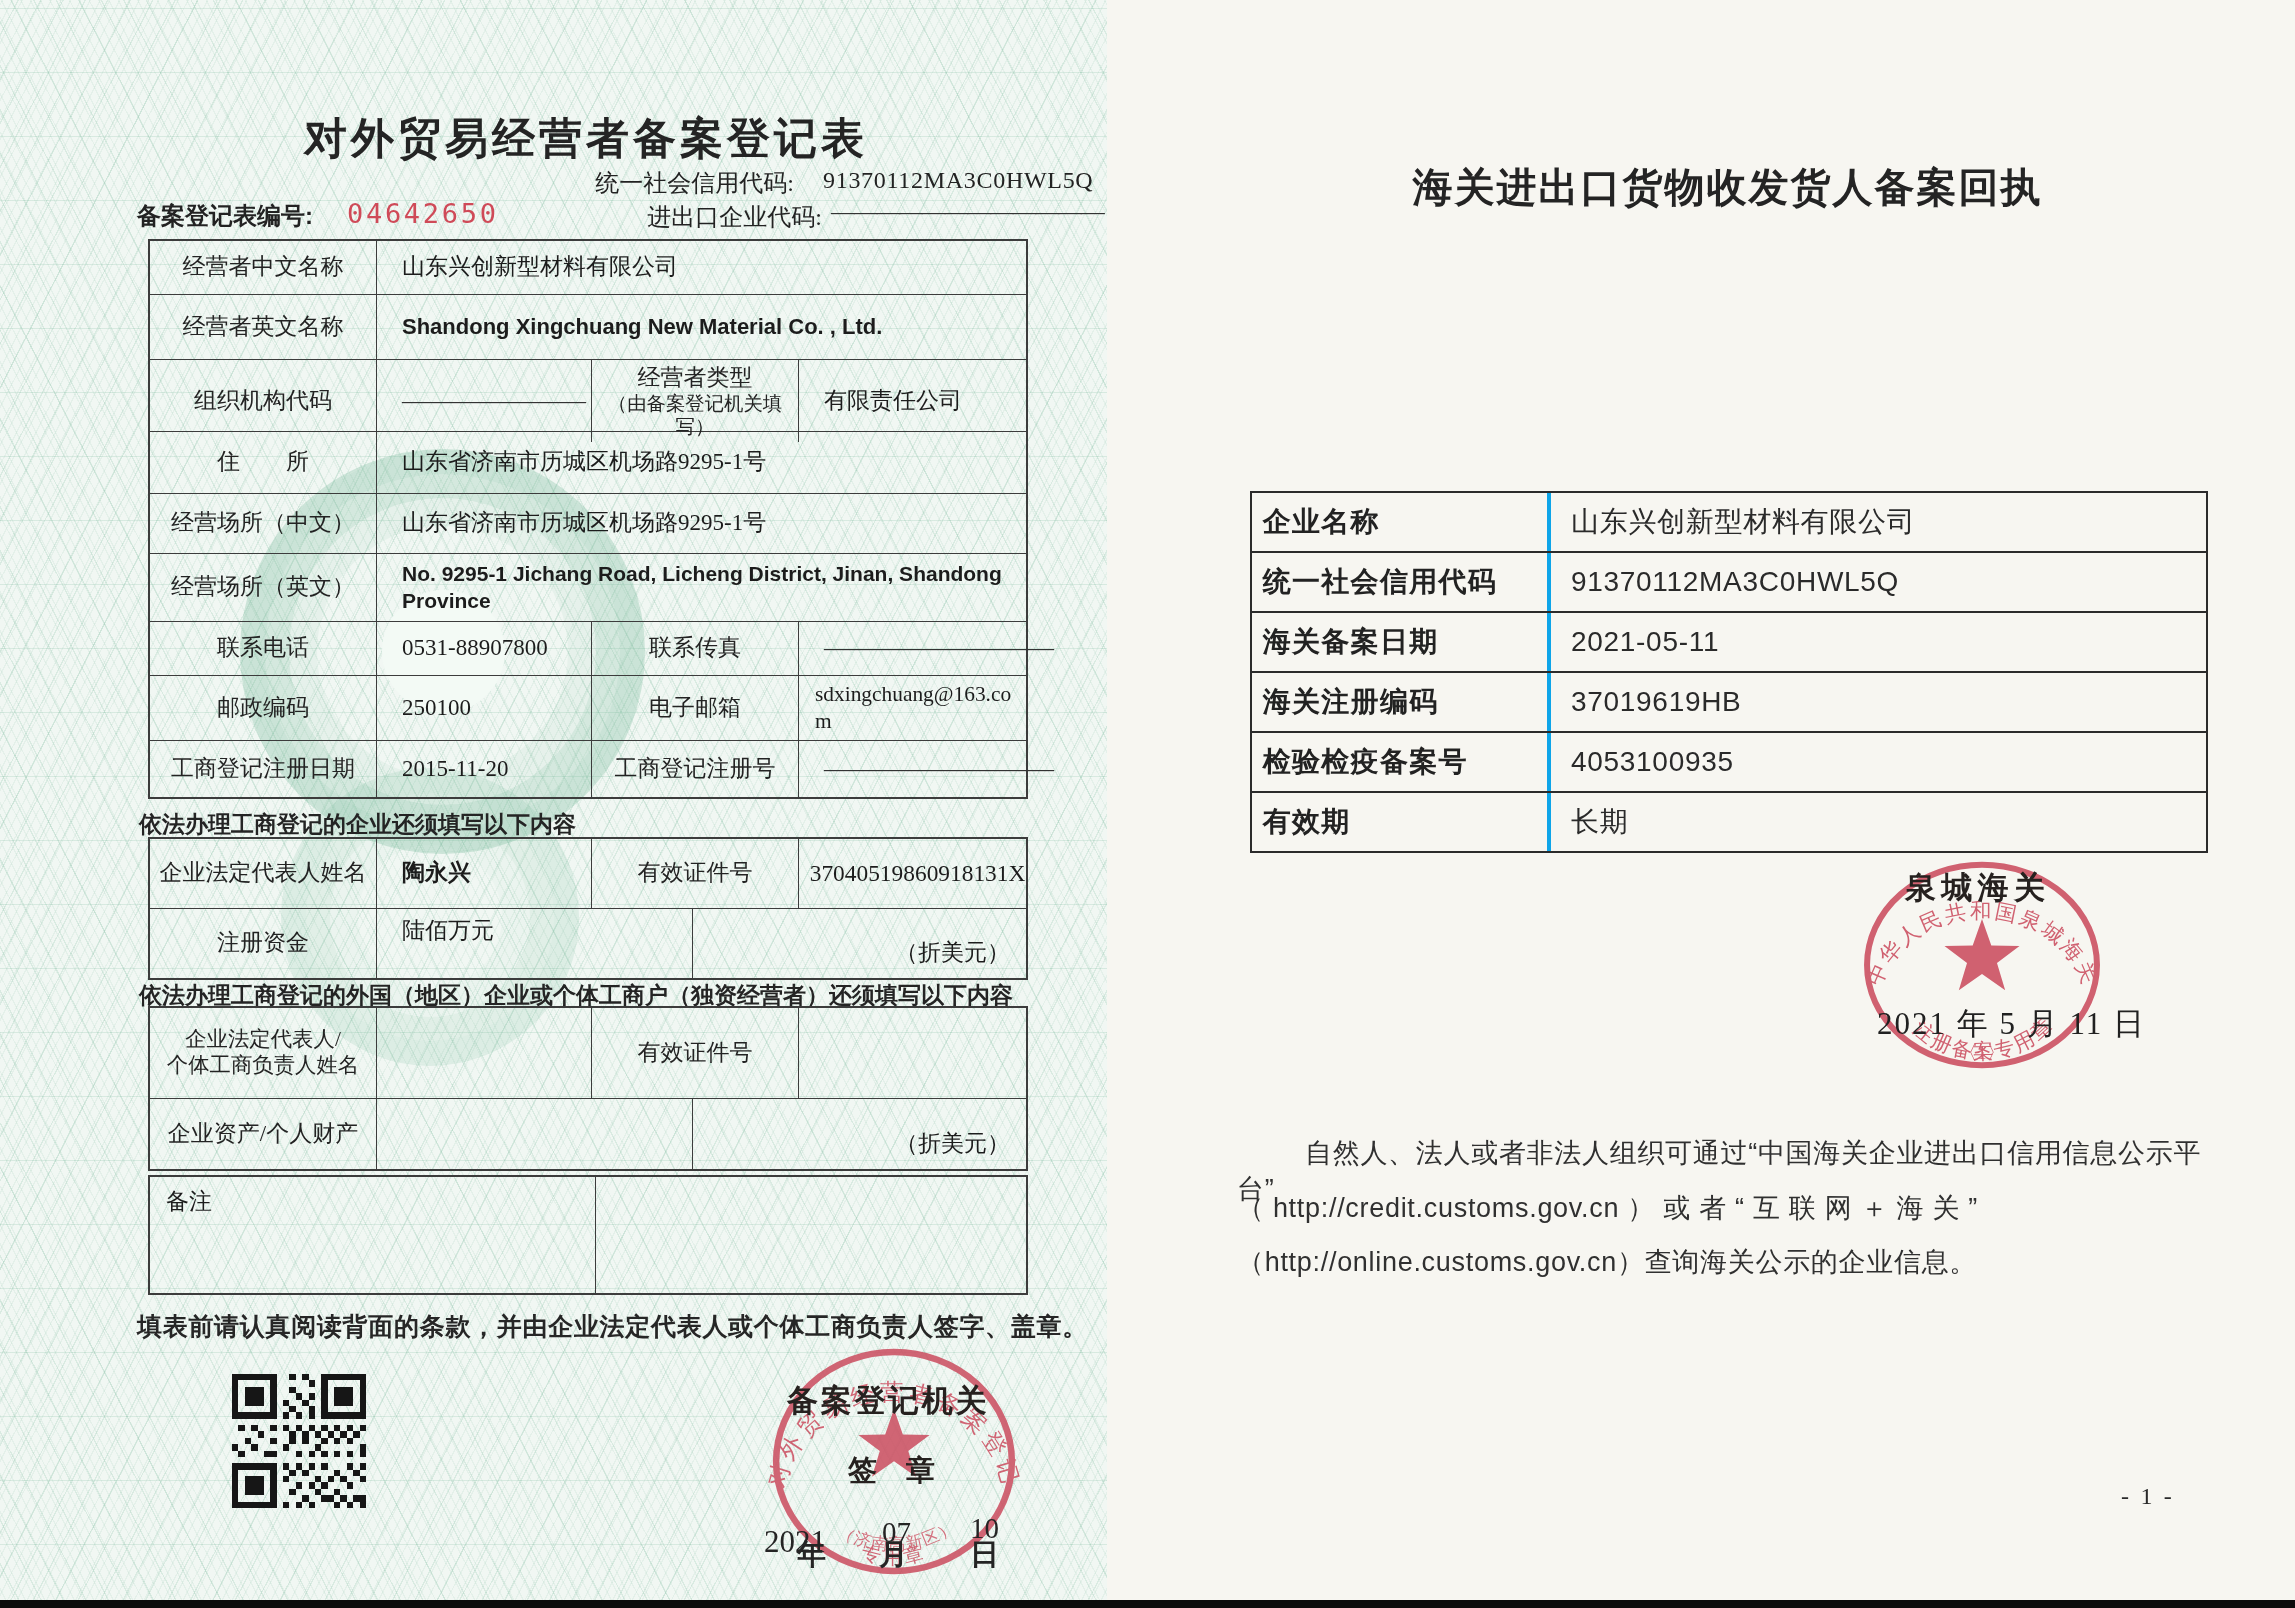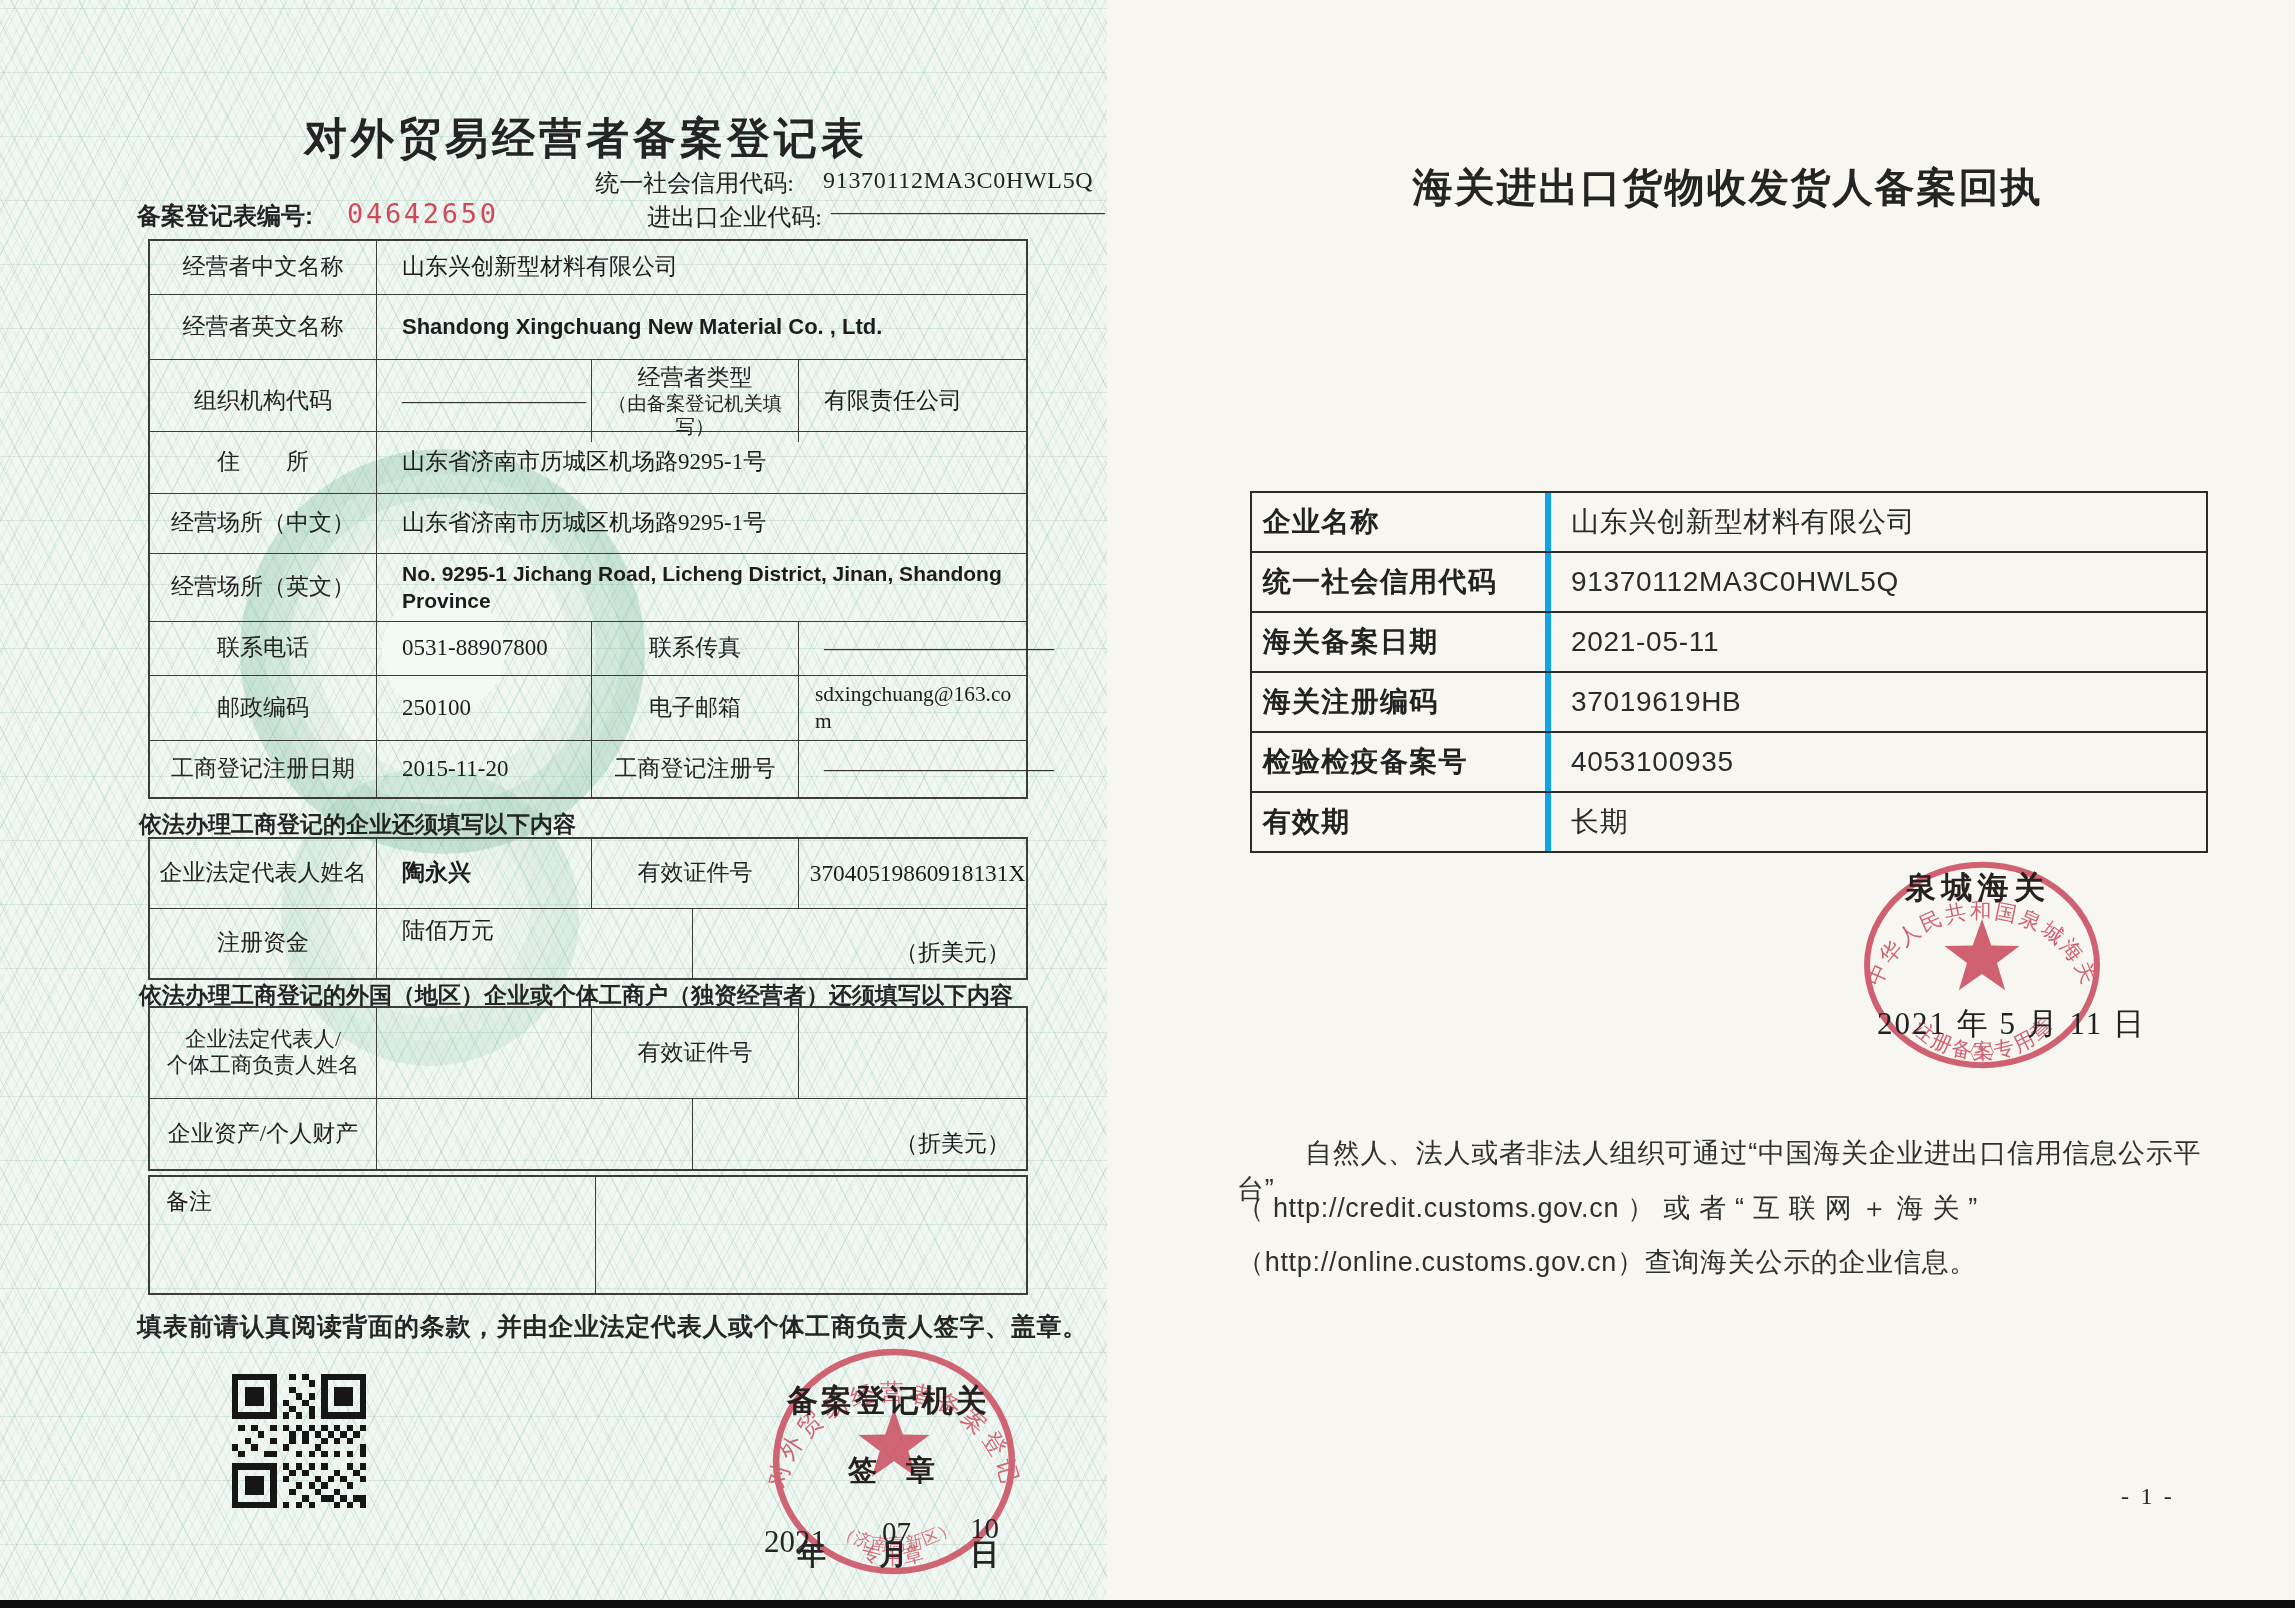--- a/index.html
+++ b/index.html
@@ -43,21 +43,21 @@
   .two-line .l2{font-size:19.4px;}
   .en{font-family:"Liberation Sans",sans-serif;font-weight:600;font-size:22px;}
   .brk{word-break:break-all;}
   .money{justify-content:flex-end;text-align:right;padding-right:16px;align-items:flex-end;padding-bottom:10.7px;}
   .remark-cell{align-items:flex-start;justify-content:flex-start;padding:10.7px 16px;}
   
   .rt{left:1250px;top:491px;width:954px;border:2px solid #2b2b2b;}
   .rrow{display:grid;grid-template-columns:299px 1fr;height:58px;border-top:2px solid #2b2b2b;}
   .rrow.first{border-top:none;}
   .rc{display:flex;align-items:center;font-size:28px;}
-  .rc.rlab{border-right:6px solid #0ea5e9;padding-left:10.7px;font-weight:600;letter-spacing:1.3px;color:#222;}
+  .rc.rlab{border-right:4px solid #0ea5e9;padding-left:10.7px;font-weight:600;letter-spacing:1.3px;color:#222;}
   .rc.rval{padding-left:20px;font-family:"Liberation Sans",sans-serif;letter-spacing:0.7px;color:#2a2a2a;}
   .title-r{left:1250px;top:160px;width:955px;text-align:center;font-size:40px;font-weight:700;
            letter-spacing:2px;color:#242424;}
   .para{width:975px;font-size:27px;font-family:"Liberation Sans",sans-serif;
         color:#303030;font-weight:500;letter-spacing:0.7px;}
   
   .stamp-black{color:#26211f;font-weight:700;font-family:"Liberation Sans",sans-serif;}
   .d-num{font-size:29px;color:#242424;font-family:"Liberation Serif",serif;margin-left:44px;}
   .d-unit{font-size:29px;font-weight:700;color:#242424;font-family:"Liberation Sans",sans-serif;}
 </style>

